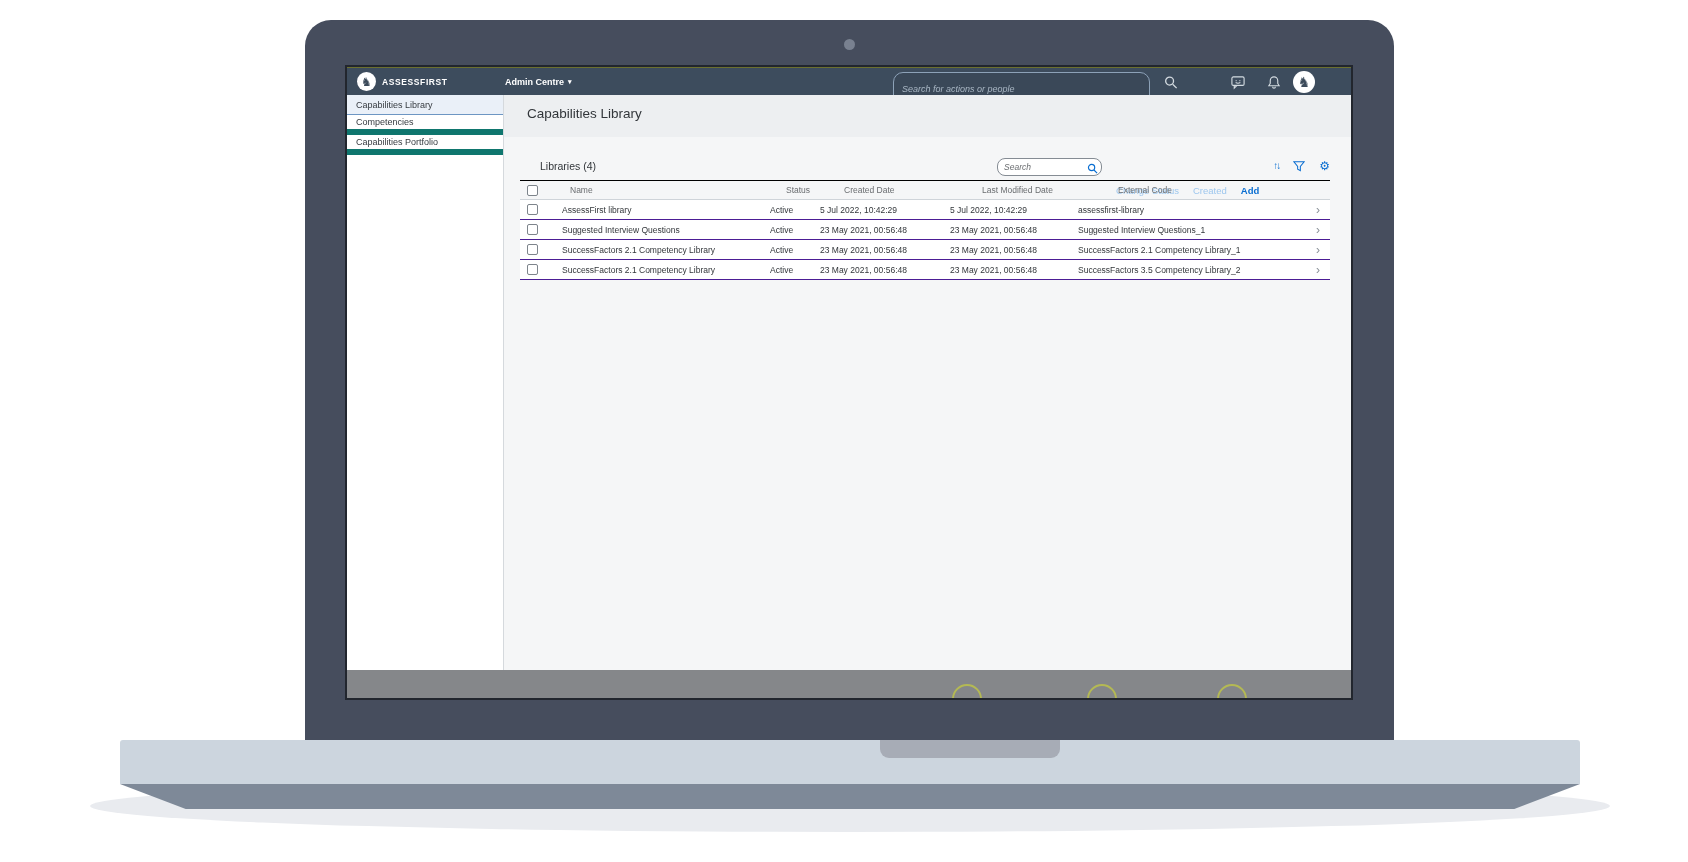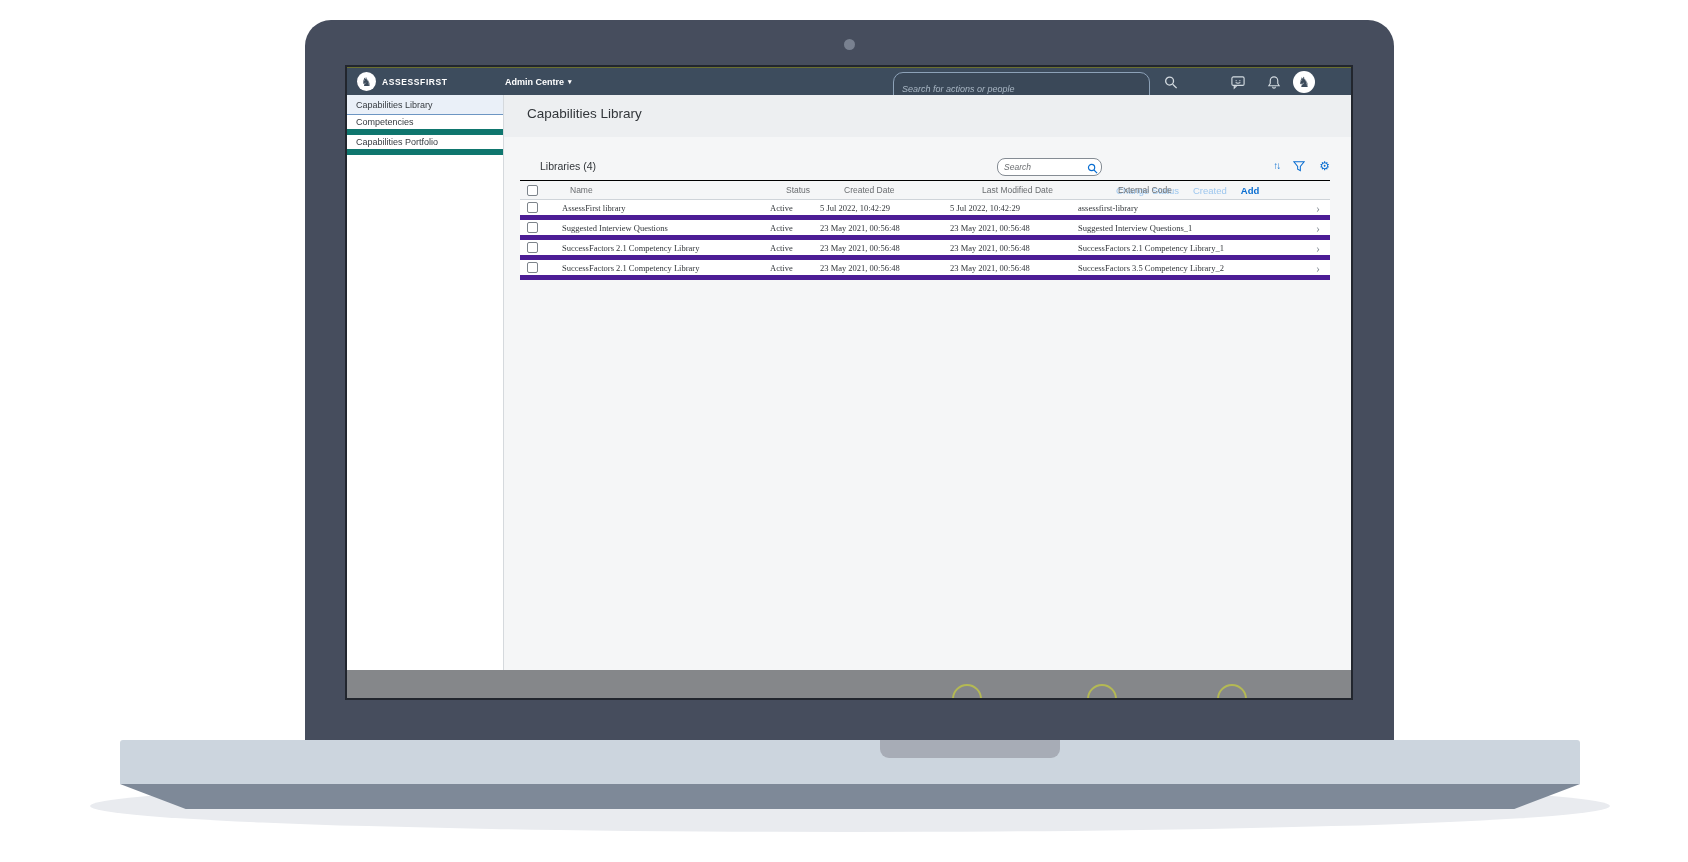--- a/index.html
+++ b/index.html
@@ -85,22 +85,22 @@
   .tbtn.primary { color:#0a6ed1; font-weight:bold; }
   .glyph-btn { color:#0a6ed1; font-size:10px; cursor:pointer; line-height:1; }
   .glyph-btn.sort { letter-spacing:-2px; }
   .glyph-btn.gear { font-size:12px; }
   .funnel svg { width:12px; height:11px; display:block; cursor:pointer; }
 
   .grid-row { display:grid; grid-template-columns:42px 208px 50px 130px 128px 1fr 24px;
               align-items:center; }
   .thead { height:20px; border-top:1px solid #000000; border-bottom:1px solid #cfd4d9;
            color:#6a6d70; font-size:8.5px;gap:8px; }
-  .trow { height:20px; background:#ffffff; border-bottom:5px solid #4c1d95;
-          color:#32363a; font-size:8.5px; cursor:pointer;font-family:Liberation Serif, serif; }
+  .trow { height:20px; background:#ffffff; border-bottom:1px solid #4c1d95;
+          color:#32363a; font-size:8.5px; cursor:pointer; }
   .cb { width:11px; height:11px; border:1px solid #7d848b; border-radius:2px;
         background:#ffffff; margin-left:7px; cursor:pointer; }
   .cell { overflow:hidden; white-space:nowrap; text-overflow:ellipsis; }
   .chev { color:#899097; font-size:12px; text-align:center; line-height:1; }
 
   
   .screen-footer { position:absolute; left:0; bottom:0; width:100%; height:28px;
                    background:#85878a; overflow:hidden; }
   .ring { position:absolute; width:30px; height:30px; border:2px solid #b4b954;
           border-radius:50%; top:14px; }

